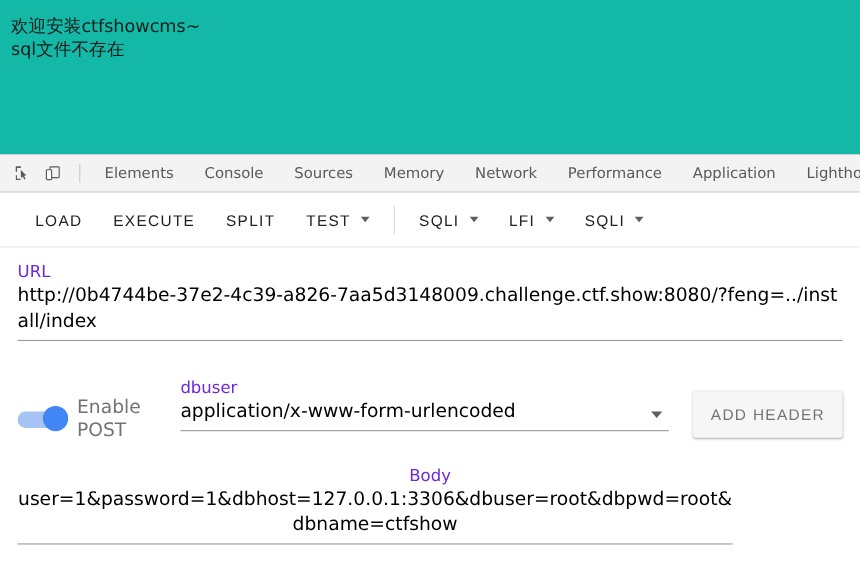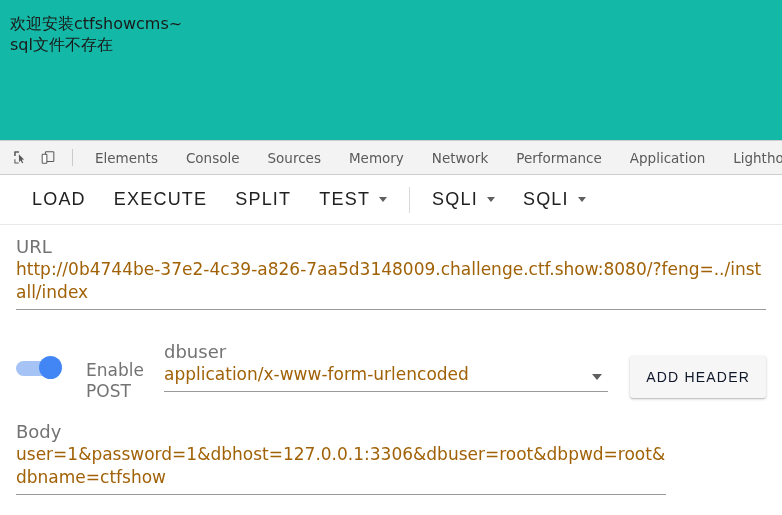--- a/index.html
+++ b/index.html
@@ -90,21 +90,21 @@
   .hb-toolbar {
     height: 50px;
     display: flex;
     align-items: center;
     background: #fff;
     border-bottom: 1px solid #e8e8e8;
     box-sizing: border-box;
     padding-left: 18px;
   }
   .hb-btn {
-    font-size: 18px;
+    font-size: 14px;
     letter-spacing: 1.2px;
     color: #212121;
     font-weight: 500;
     padding: 8px 14px;
     cursor: pointer;
     white-space: nowrap;
     display: flex;
     align-items: center;
     gap: 9px;
     border-radius: 3px;
@@ -129,28 +129,28 @@
   
   .hb-body {
     padding: 0 16px;
     box-sizing: border-box;
   }
   .field {
     position: relative;
     margin-top: 14px;
   }
   .field-label {
-    font-size: 18px;
-    color: #737373;
+    font-size: 15px;
+    color: #6d28d9;
     line-height: 16px;
     font-family: "DejaVu Sans", "Liberation Sans", sans-serif;
   }
   .field-value {
     font-size: 17px;
-    color: #a16207;
+    color: #000000;
     line-height: 23px;
     padding: 3px 0 5px 0;
     word-break: break-all;
     white-space: pre-wrap;
     font-family: "DejaVu Sans", "Liberation Sans", sans-serif;
     outline: none;
   }
   .field-underline {
     height: 1px;
     background: #9a9a9a;
@@ -160,22 +160,22 @@
   
   .post-row {
     display: flex;
     align-items: flex-start;
     margin-top: 34px;
     padding: 0 16px;
     box-sizing: border-box;
   }
   .toggle-wrap {
     display: flex;
-    align-items: flex-start;
-    gap: 26px;
+    align-items: center;
+    gap: 10px;
     padding-top: 16px;
     width: 148px;
     flex-shrink: 0;
   }
   .toggle {
     position: relative;
     width: 44px;
     height: 16px;
     flex-shrink: 0;
     cursor: pointer;
@@ -219,21 +219,21 @@
     border-top: 6.5px solid #5f5f5f;
   }
   .addheader-btn {
     margin-top: 12px;
     background: #f6f6f6;
     border: none;
     border-radius: 3px;
     box-shadow: 0 1px 3px rgba(0,0,0,0.22), 0 1px 1px rgba(0,0,0,0.10);
     font-size: 14px;
     letter-spacing: 1.2px;
-    color: #0f172a;
+    color: #737373;
     font-weight: 500;
     padding: 13px 16px;
     white-space: nowrap;
     cursor: pointer;
     font-family: "Liberation Sans", "DejaVu Sans", sans-serif;
   }
   .body-field { margin-top: 22px; }
   .body-underline { width: 650px; }
 </style>
 </head>
@@ -305,20 +305,24 @@
     <button class="hb-btn">
       <span>TEST</span>
       <span class="caret"></span>
     </button>
     <div class="hb-group-sep"></div>
     <button class="hb-btn">
       <span>SQLI</span>
       <span class="caret"></span>
     </button>
     <button class="hb-btn">
+      <span>LFI</span>
+      <span class="caret"></span>
+    </button>
+    <button class="hb-btn">
       <span>SQLI</span>
       <span class="caret"></span>
     </button>
   </div>
 
   <div class="hb-body">
     <div class="field">
       <div class="field-label">URL</div>
       <div class="field-value">http://0b4744be-37e2-4c39-a826-7aa5d3148009.challenge.ctf.show:8080/?feng=../install/index</div>
       <div class="field-underline"></div>
@@ -338,20 +342,20 @@
       <div class="field-label">dbuser</div>
       <div class="field-value">application/x-www-form-urlencoded</div>
       <div class="field-underline"></div>
       <div class="select-caret"></div>
     </div>
 
     <button class="addheader-btn"><span>ADD HEADER</span></button>
   </div>
 
   <div class="hb-body body-field">
-    <div class="field" style="margin-top:0;">
+    <div class="field" style="margin-top:0;text-align:center;">
       <div class="field-label">Body</div>
       <div class="field-value" style="width:650px;">user=1&amp;password=1&amp;dbhost=127.0.0.1:3306&amp;dbuser=root&amp;dbpwd=root&amp;dbname=ctfshow</div>
       <div class="field-underline body-underline"></div>
     </div>
   </div>
 
 </div>
 
 </body></html>

